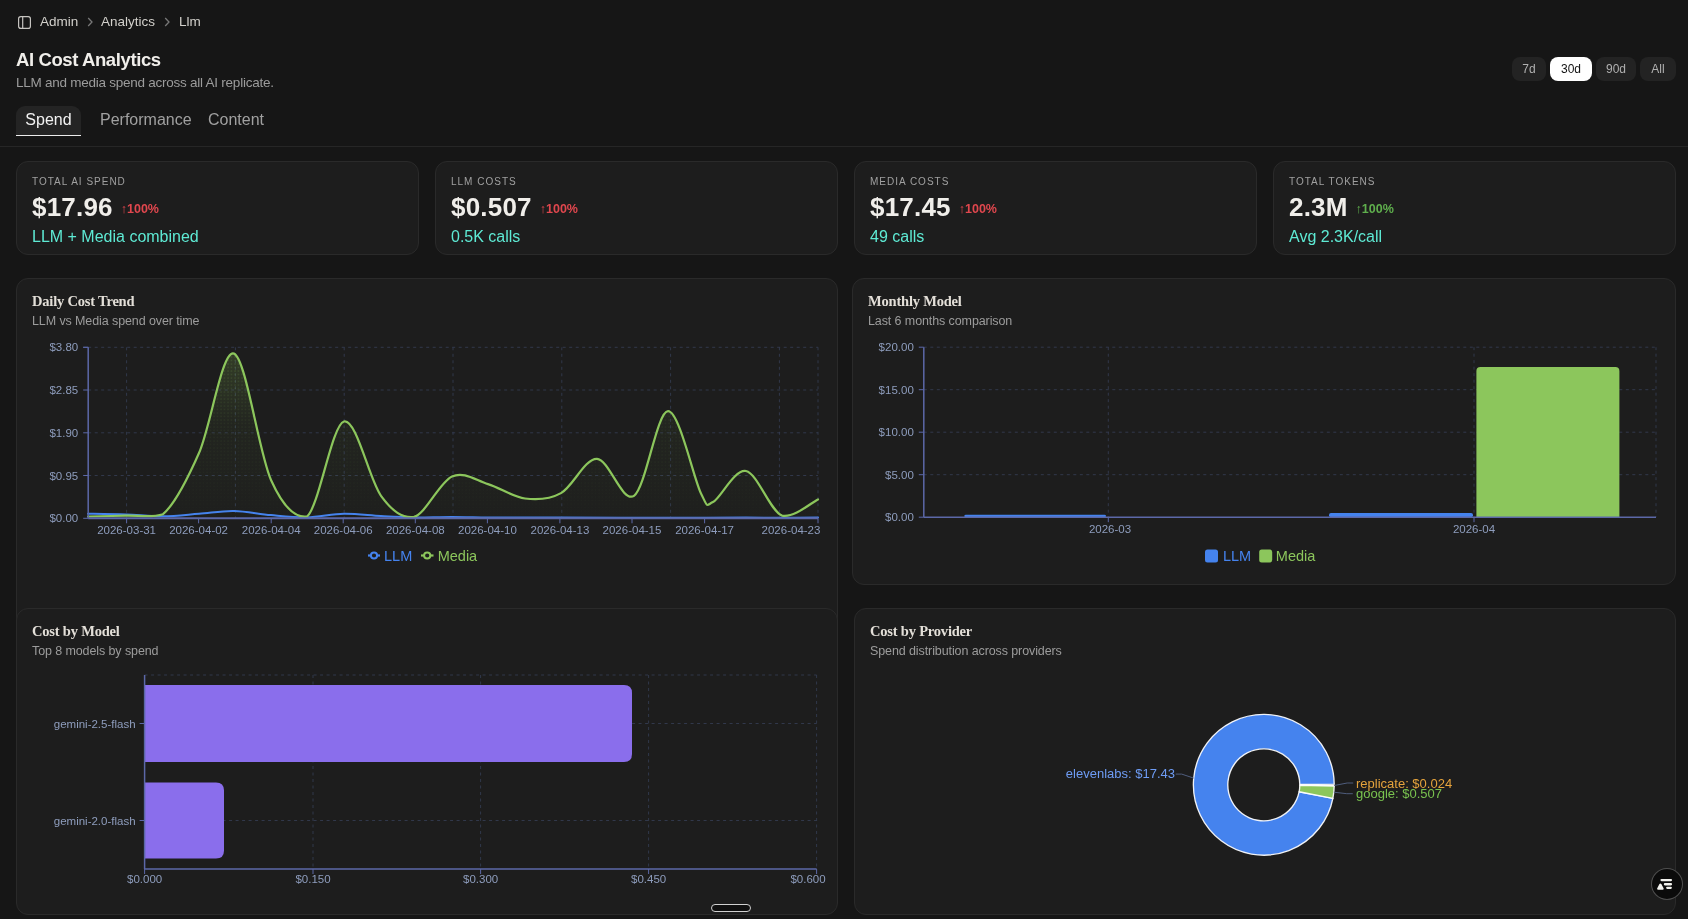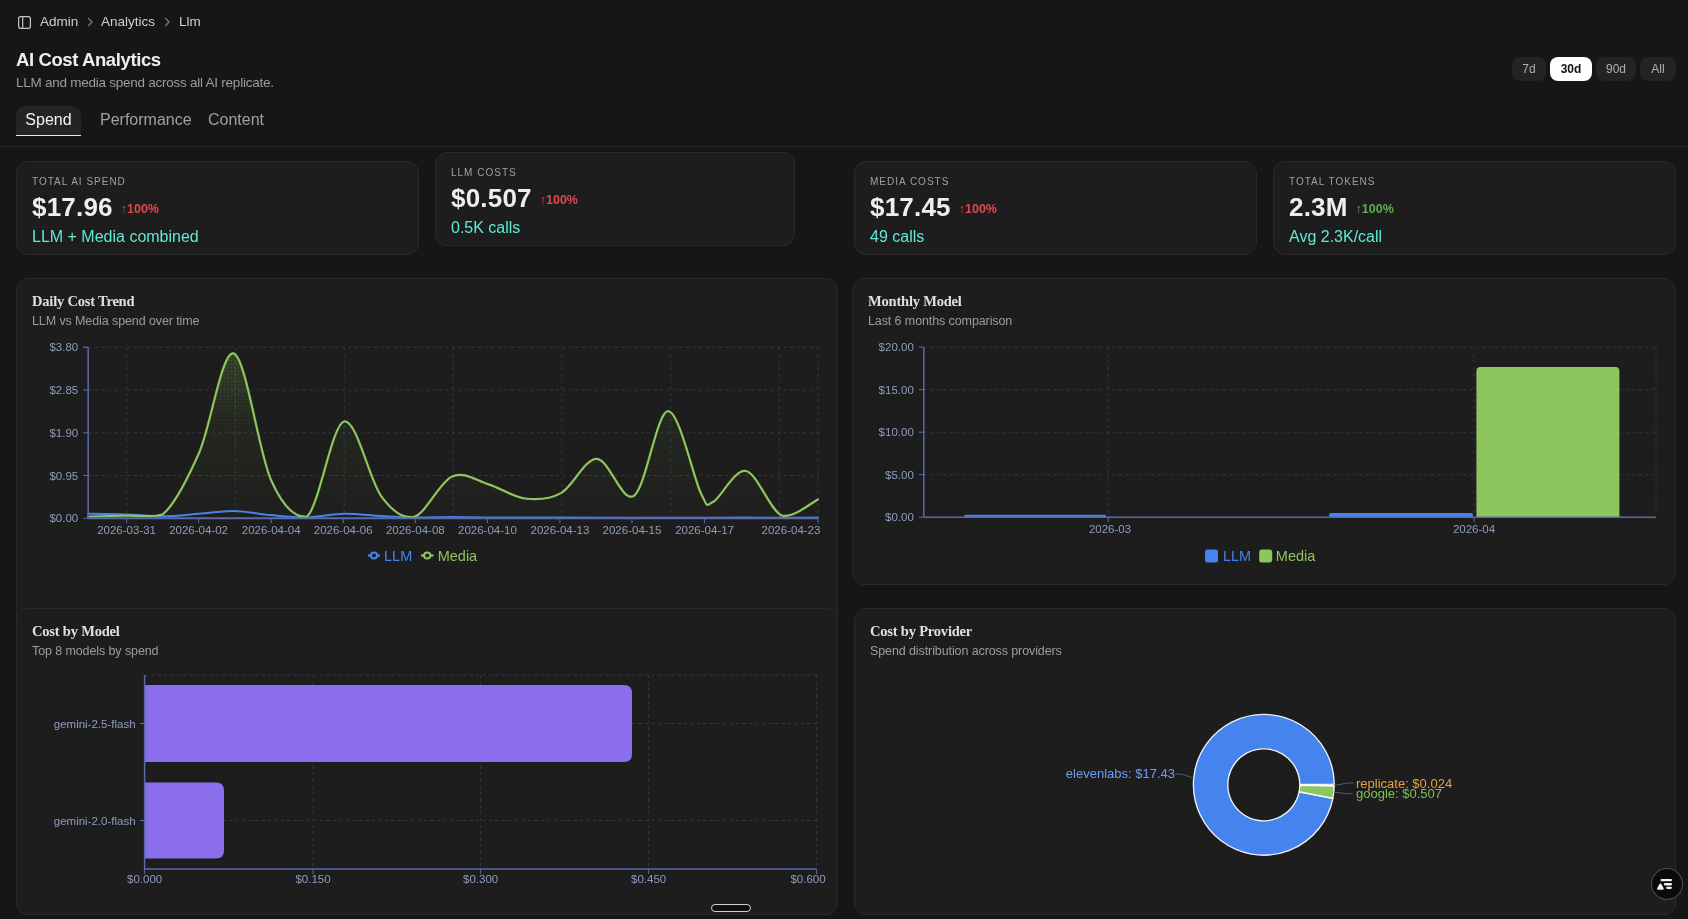--- a/index.html
+++ b/index.html
@@ -32,36 +32,36 @@
 <div class="crumb" style="left:101px">Analytics</div>
 <svg style="position:absolute;left:163px;top:17px" width="8" height="10" viewBox="0 0 8 10">
     <polyline points="2.2,1 6,5 2.2,9" fill="none" stroke="#787878" stroke-width="1.3"></polyline>
   </svg>
 <div class="crumb" style="left:179px">Llm</div>
 
 <div style="position:absolute;left:16px;top:49px;font-size:18.5px;font-weight:700;letter-spacing:-0.4px;color:#f0eeea">AI Cost Analytics</div>
 <div style="position:absolute;left:16px;top:75px;font-size:13.5px;letter-spacing:-0.25px;color:#9c9c9c">LLM and media spend across all AI replicate.</div>
 
 <div class="pill" style="left:1512px;width:34px">7d</div>
-<div class="pill" style="left:1550px;width:42px;background:#ffffff;color:#111;font-weight:700">30d</div>
+<div class="pill" style="left:1550px;width:42px;background:#ffffff;color:#111;font-weight:400">30d</div>
 <div class="pill" style="left:1596px;width:40px">90d</div>
 <div class="pill" style="left:1640px;width:36px">All</div>
 
 <div class="tab" style="left:16px;width:65px;background:#242424;border-radius:9px 9px 0 0;color:#f2f2f2;text-align:center">Spend</div>
 <div style="position:absolute;left:16px;top:134.5px;width:65px;height:1.8px;background:#ececec"></div>
 <div class="tab" style="left:100px">Performance</div>
 <div class="tab" style="left:208px">Content</div>
 <div style="position:absolute;left:0;top:146px;width:1688px;height:1px;background:#262626"></div>
 
 <div class="card" style="left:16px;top:161px;width:403px;height:94px">
   <div class="stat-label">TOTAL AI SPEND</div>
   <div class="stat-val">$17.96<span class="delta" style="color:#e0474e">↑100%</span></div>
   <div class="stat-sub">LLM + Media combined</div>
 </div>
-<div class="card" style="left:435px;top:152px;width:360px;height:94px">
+<div class="card" style="left:435px;top:161px;width:403px;height:94px">
   <div class="stat-label">LLM COSTS</div>
   <div class="stat-val">$0.507<span class="delta" style="color:#e0474e">↑100%</span></div>
   <div class="stat-sub">0.5K calls</div>
 </div>
 <div class="card" style="left:854px;top:161px;width:403px;height:94px">
   <div class="stat-label">MEDIA COSTS</div>
   <div class="stat-val">$17.45<span class="delta" style="color:#e0474e">↑100%</span></div>
   <div class="stat-sub">49 calls</div>
 </div>
 <div class="card" style="left:1273px;top:161px;width:403px;height:94px">

